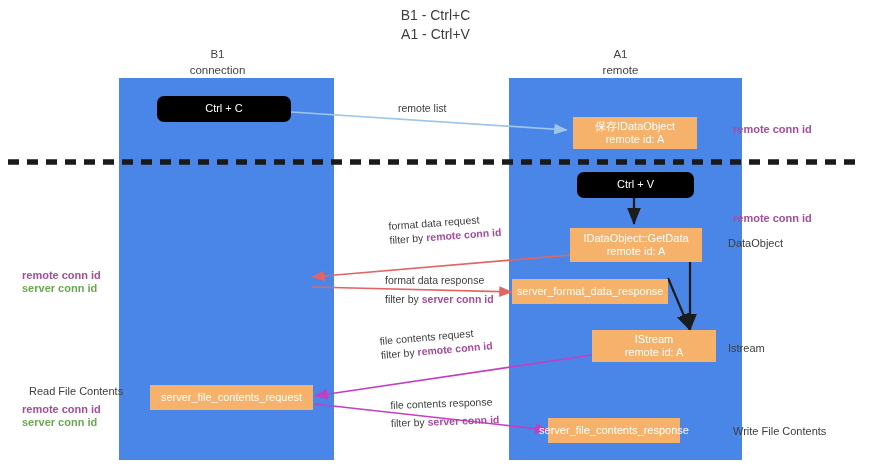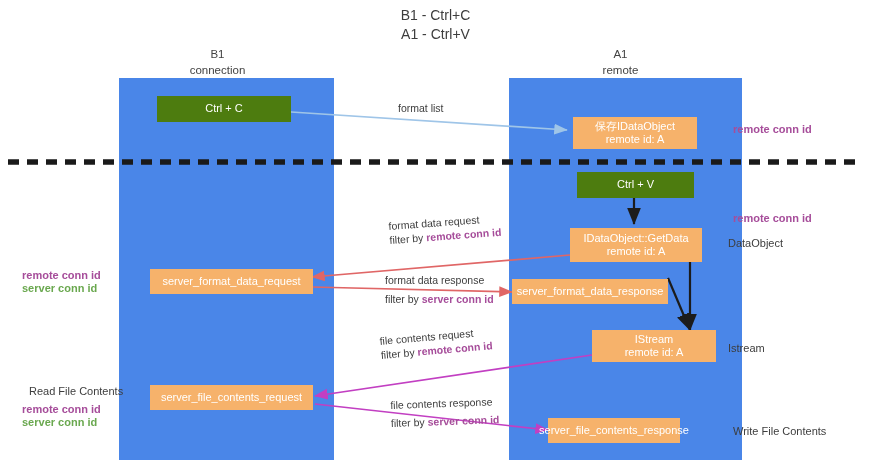--- a/index.html
+++ b/index.html
@@ -31,21 +31,21 @@
     position:absolute;
     display:flex;align-items:center;justify-content:center;
     text-align:center;
     color:#ffffff;
     font-size:11px;line-height:13.5px;
     box-sizing:border-box;
     white-space:pre-line;
     padding:2px 4px;
   }
   .node.orange{background:#f6b26b;}
-  .node.green{background:#4d7c0f;}
+  .node.green{background:#000000;border-radius:7px;}
   
   .side{
     position:absolute;font-size:11px;line-height:14px;
     white-space:pre-line;
   }
   .side.dark{color:#3d3d3d;}
   .purple{color:#a64d9a;font-weight:bold;}
   .green-t{color:#6aa84f;font-weight:bold;}
   
   .elabel{
@@ -110,32 +110,31 @@
   <div class="node green" style="left:157px;top:96px;width:134px;height:26px;">Ctrl + C</div>
 
   <div class="node orange" style="left:573px;top:117px;width:124px;height:32px;">保存IDataObject
 remote id: A</div>
 
   <div class="node green" style="left:577px;top:172px;width:117px;height:26px;">Ctrl + V</div>
 
   <div class="node orange" style="left:570px;top:228px;width:132px;height:34px;">IDataObject::GetData
 remote id: A</div>
 
-  <div class="node orange" style="left:150px;top:269px;width:163px;height:25px;">server_format_data_request</div>
 
   <div class="node orange" style="left:512px;top:279px;width:156px;height:25px;">server_format_data_response</div>
 
   <div class="node orange" style="left:592px;top:330px;width:124px;height:32px;">IStream
 remote id: A</div>
 
   <div class="node orange" style="left:150px;top:385px;width:163px;height:25px;">server_file_contents_request</div>
 
   <div class="node orange" style="left:548px;top:418px;width:132px;height:25px;">server_file_contents_response</div>
 
-  <div class="elabel" style="left:398px;top:101px;">format list</div>
+  <div class="elabel" style="left:398px;top:101px;">remote list</div>
 
   <div class="elabel" style="left:388px;top:219px;transform:rotate(-4.2deg);">
     <div>format data request</div>
     <div><span>filter by </span><span class="p">remote conn id</span></div>
   </div>
 
   <div class="elabel" style="left:385px;top:273px;">
     <div>format data response</div>
     <div style="margin-top:5px;"><span>filter by </span><span class="p">server conn id</span></div>
   </div>

